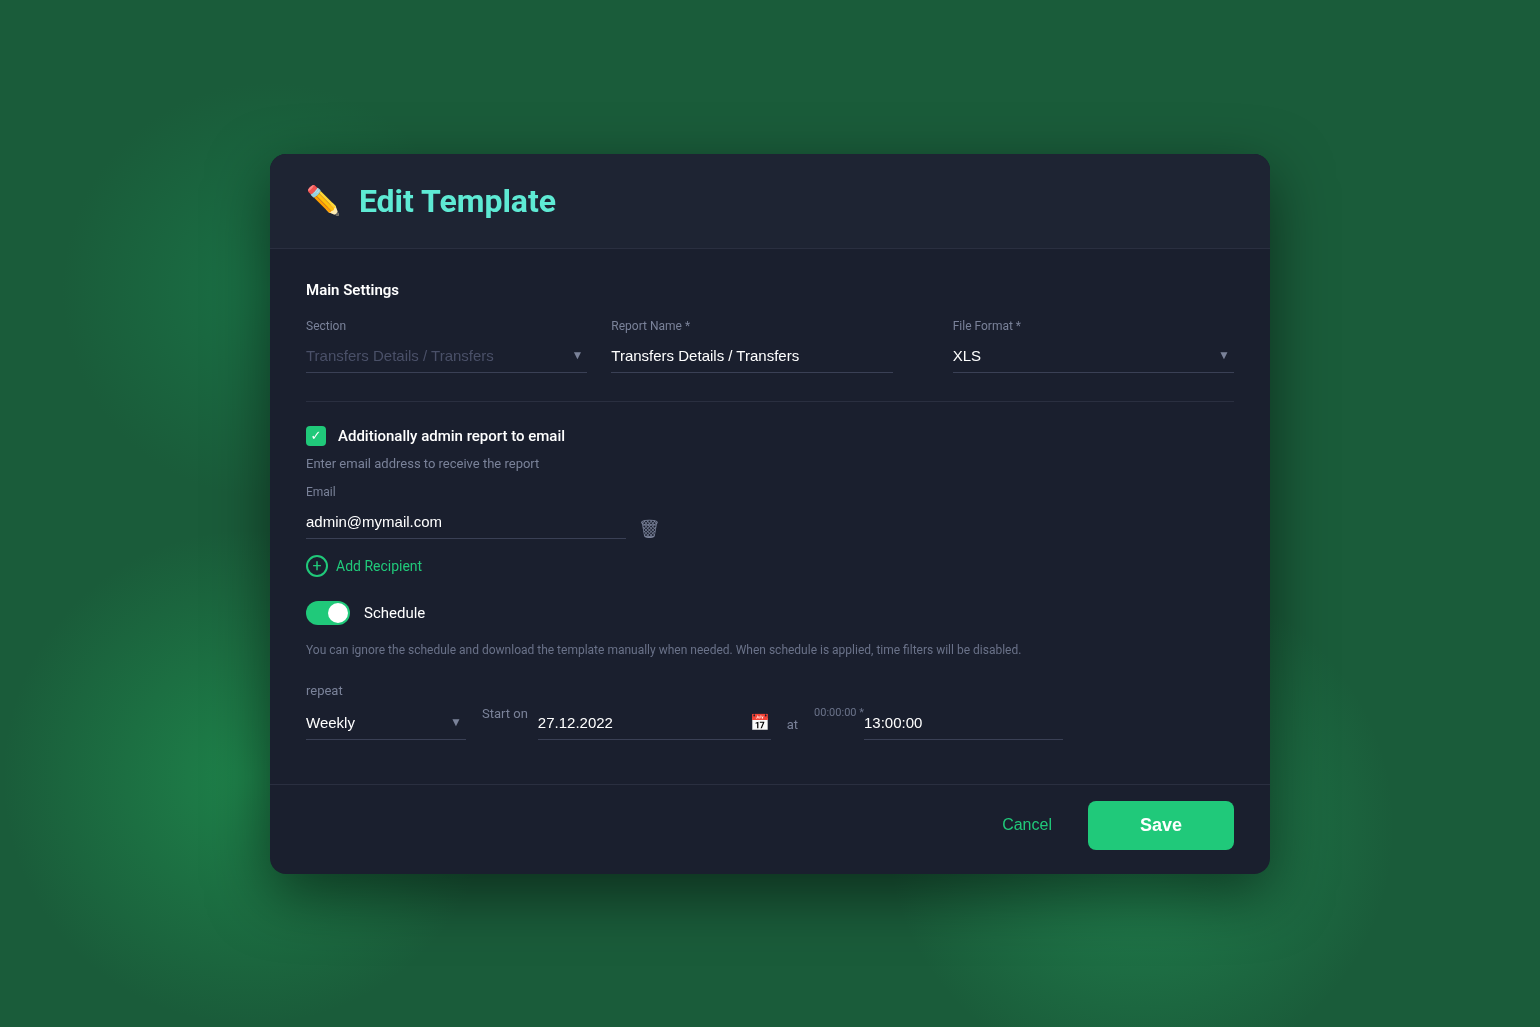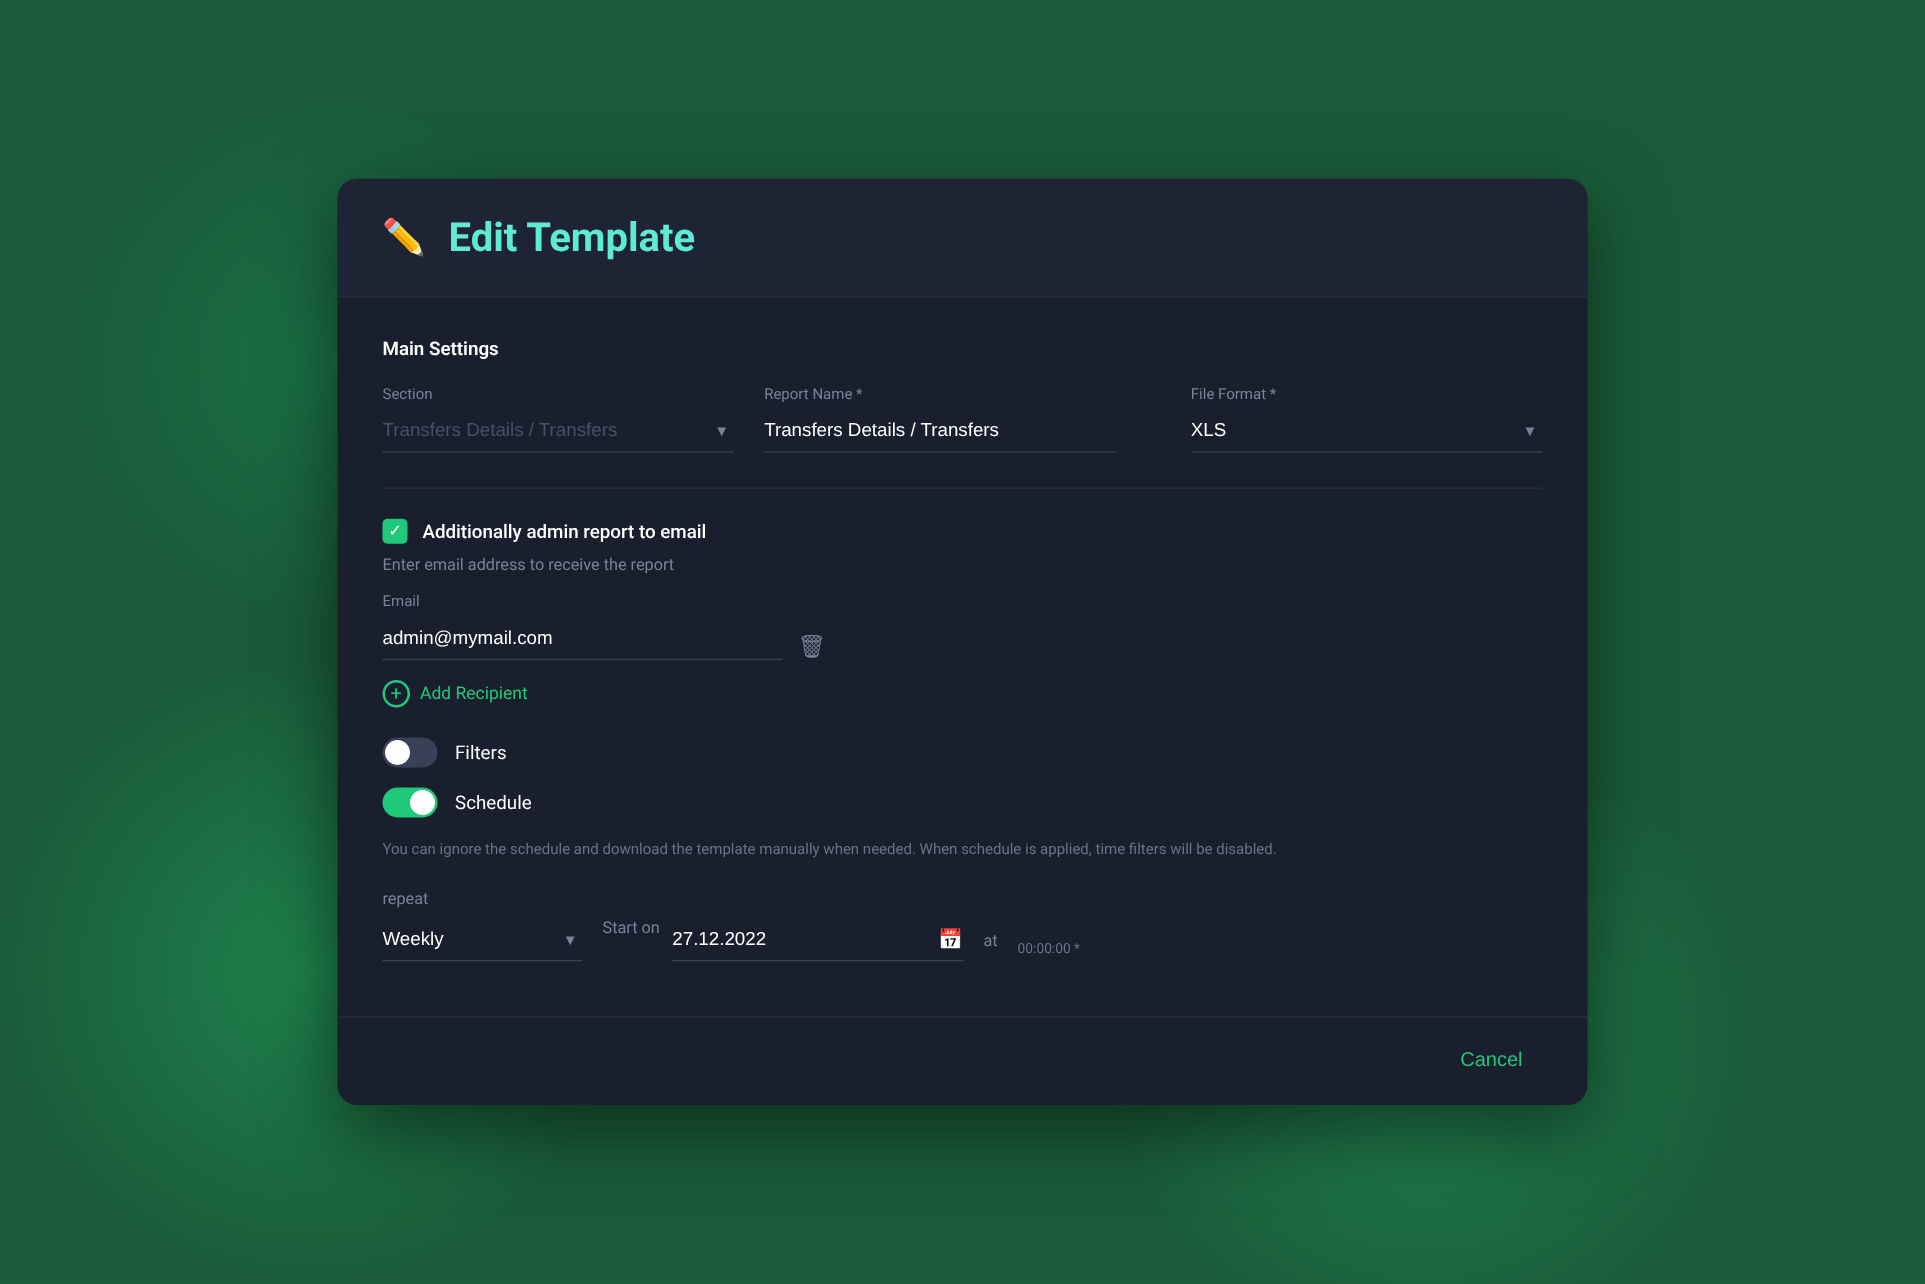--- a/index.html
+++ b/index.html
@@ -545,26 +545,20 @@
     <div class="email-row">
       <input type="email" class="email-input" value="admin@mymail.com" style="">
       <span class="delete-icon">🗑</span>
     </div>
 
     <div class="add-recipient">
       <div class="add-icon">+</div>
       <span>Add Recipient</span>
     </div>
 
-    <div class="toggle-row">
-      <div class="toggle off">
-        <div class="toggle-knob"></div>
-      </div>
-      <span class="toggle-label">Filters</span>
-    </div>
 
     <div class="toggle-row">
       <div class="toggle on">
         <div class="toggle-knob"></div>
       </div>
       <span class="toggle-label">Schedule</span>
     </div>
 
     <p class="schedule-hint">You can ignore the schedule and download the template manually when needed. When schedule is applied, time filters will be disabled.</p>
 
@@ -589,22 +583,24 @@
             <input type="text" class="date-input" value="27.12.2022" style="">
             <span class="calendar-icon">📅</span>
           </div>
         </div>
       </div>
 
       <span class="at-label">at</span>
 
       <div class="time-group">
         <div class="time-hint">00:00:00 *</div>
+        <input type="text" class="time-input" value="13:00:00" style="">
       </div>
     </div>
 
   </div>
 
   <div class="modal-footer">
     <button class="cancel-btn">Cancel</button>
+    <button class="save-btn">Save</button>
   </div>
 
 </div>
 
 </body></html>

